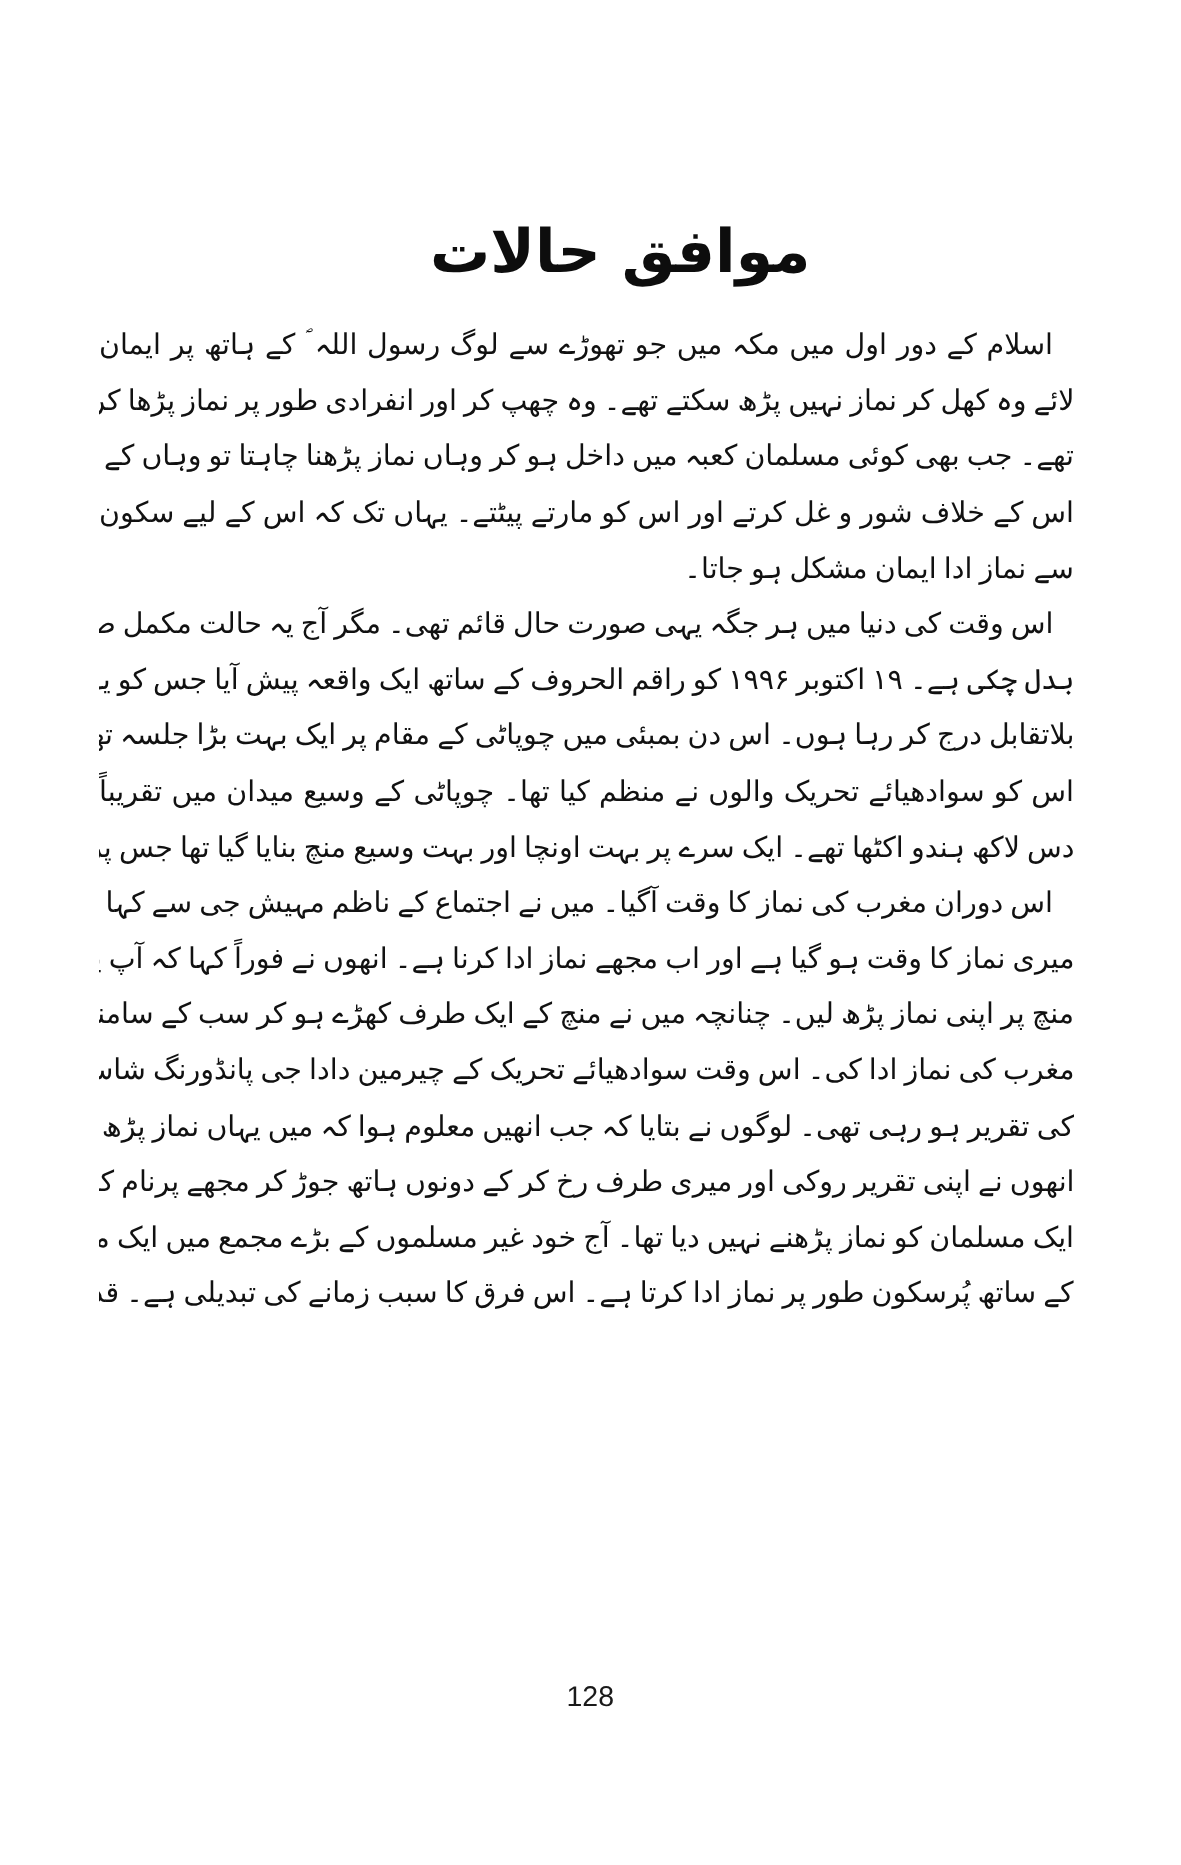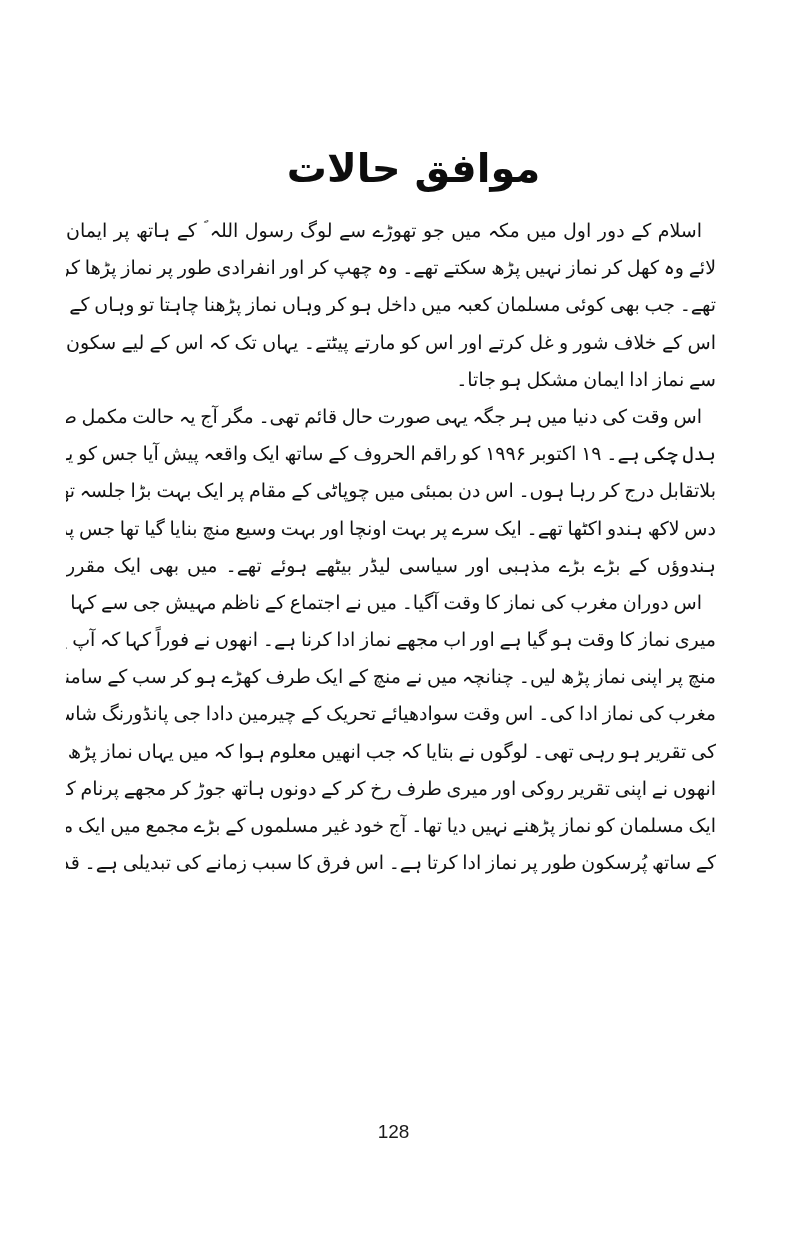--- a/index.html
+++ b/index.html
@@ -86,22 +86,22 @@
       <div class="line">لائے وہ کھل کر نماز نہیں پڑھ سکتے تھے۔ وہ چھپ کر اور انفرادی طور پر نماز پڑھا کرتے</div>
       <div class="line">تھے۔ جب بھی کوئی مسلمان کعبہ میں داخل ہو کر وہاں نماز پڑھنا چاہتا تو وہاں کے مشرکین</div>
       <div class="line">اس کے خلاف شور و غل کرتے اور اس کو مارتے پیٹتے۔ یہاں تک کہ اس کے لیے سکون</div>
       <div class="line last">سے نماز ادا ایمان مشکل ہو جاتا۔</div>
     </div>
 
     <div>
       <div class="line indent">اس وقت کی دنیا میں ہر جگہ یہی صورت حال قائم تھی۔ مگر آج یہ حالت مکمل طور پر</div>
       <div class="line">بدل چکی ہے۔ ۱۹ اکتوبر ۱۹۹۶ کو راقم الحروف کے ساتھ ایک واقعہ پیش آیا جس کو یہاں میں</div>
       <div class="line">بلاتقابل درج کر رہا ہوں۔ اس دن بمبئی میں چوپاٹی کے مقام پر ایک بہت بڑا جلسہ تھا۔</div>
+      <div class="line">اس کو سوادھیائے تحریک والوں نے منظم کیا تھا۔ چوپاٹی کے وسیع میدان میں تقریباً</div>
       <div class="line">دس لاکھ ہندو اکٹھا تھے۔ ایک سرے پر بہت اونچا اور بہت وسیع منچ بنایا گیا تھا جس پر</div>
-      <div class="line">ہندوؤں کے بڑے بڑے مذہبی اور سیاسی لیڈر بیٹھے ہوئے تھے۔ میں بھی ایک مقرر</div>
     </div>
 
     <div>
       <div class="line indent">اس دوران مغرب کی نماز کا وقت آگیا۔ میں نے اجتماع کے ناظم مہیش جی سے کہا کہ</div>
       <div class="line">میری نماز کا وقت ہو گیا ہے اور اب مجھے نماز ادا کرنا ہے۔ انھوں نے فوراً کہا کہ آپ یہیں</div>
       <div class="line">منچ پر اپنی نماز پڑھ لیں۔ چنانچہ میں نے منچ کے ایک طرف کھڑے ہو کر سب کے سامنے</div>
       <div class="line">مغرب کی نماز ادا کی۔ اس وقت سوادھیائے تحریک کے چیرمین دادا جی پانڈورنگ شاستری</div>
       <div class="line">کی تقریر ہو رہی تھی۔ لوگوں نے بتایا کہ جب انھیں معلوم ہوا کہ میں یہاں نماز پڑھ رہا ہوں تو</div>
       <div class="line last">انھوں نے اپنی تقریر روکی اور میری طرف رخ کر کے دونوں ہاتھ جوڑ کر مجھے پرنام کیا۔</div>
     </div>

